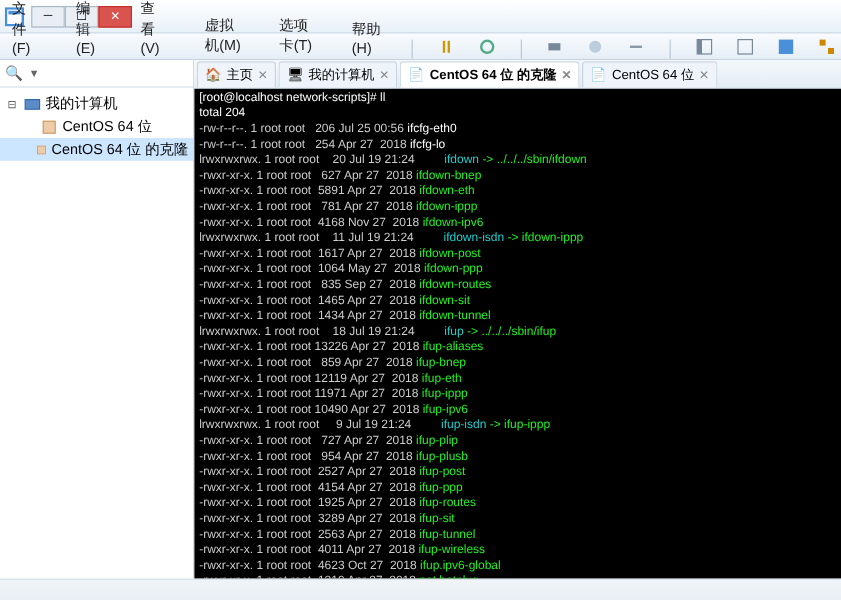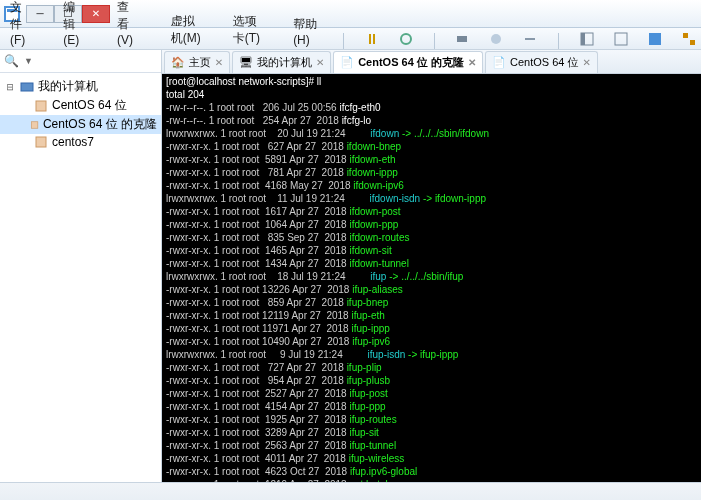--- a/index.html
+++ b/index.html
@@ -134,27 +134,20 @@
           </svg>
           <span>CentOS 64 位</span>
         </div>
       <div class="treerow d1 sel">
           <span class="tw"></span>
           <svg class="ic" viewBox="0 0 14 14">
             <rect x="2" y="2" width="10" height="10" fill="#eca" stroke="#c96"></rect>
           </svg>
           <span>CentOS 64 位 的克隆</span>
         </div>
-      <div class="treerow d1">
-          <span class="tw"></span>
-          <svg class="ic" viewBox="0 0 14 14">
-            <rect x="2" y="2" width="10" height="10" fill="#eca" stroke="#c96"></rect>
-          </svg>
-          <span>centos7</span>
-        </div>
     </div>
   </div>
 
   <div class="main">
     <div class="tabs">
       <div class="tab">
           <span>🏠</span>
           <span>主页</span>
           <span class="x">✕</span>
         </div>
@@ -176,24 +169,24 @@
     </div>
 
     <div class="term"><span class="wht">[root@localhost network-scripts]# ll</span>
 <span class="wht">total 204</span>
 <span>-rw-r--r--. 1 root root   206 Jul 25 00:56 </span><span class="wht">ifcfg-eth0</span>
 <span>-rw-r--r--. 1 root root   254 Apr 27  2018 </span><span class="wht">ifcfg-lo</span>
 <span>lrwxrwxrwx. 1 root root    20 Jul 19 21:24 </span><span class="cyn">ifdown</span><span class="grn"> -&gt; ../../../sbin/ifdown</span>
 <span>-rwxr-xr-x. 1 root root   627 Apr 27  2018 </span><span class="grn">ifdown-bnep</span>
 <span>-rwxr-xr-x. 1 root root  5891 Apr 27  2018 </span><span class="grn">ifdown-eth</span>
 <span>-rwxr-xr-x. 1 root root   781 Apr 27  2018 </span><span class="grn">ifdown-ippp</span>
-<span>-rwxr-xr-x. 1 root root  4168 May 27  2018 </span><span class="grn">ifdown-ipv6</span>
+<span>-rwxr-xr-x. 1 root root  4168 Nov 27  2018 </span><span class="grn">ifdown-ipv6</span>
 <span>lrwxrwxrwx. 1 root root    11 Jul 19 21:24 </span><span class="cyn">ifdown-isdn</span><span class="grn"> -&gt; ifdown-ippp</span>
 <span>-rwxr-xr-x. 1 root root  1617 Apr 27  2018 </span><span class="grn">ifdown-post</span>
-<span>-rwxr-xr-x. 1 root root  1064 Apr 27  2018 </span><span class="grn">ifdown-ppp</span>
+<span>-rwxr-xr-x. 1 root root  1064 May 27  2018 </span><span class="grn">ifdown-ppp</span>
 <span>-rwxr-xr-x. 1 root root   835 Sep 27  2018 </span><span class="grn">ifdown-routes</span>
 <span>-rwxr-xr-x. 1 root root  1465 Apr 27  2018 </span><span class="grn">ifdown-sit</span>
 <span>-rwxr-xr-x. 1 root root  1434 Apr 27  2018 </span><span class="grn">ifdown-tunnel</span>
 <span>lrwxrwxrwx. 1 root root    18 Jul 19 21:24 </span><span class="cyn">ifup</span><span class="grn"> -&gt; ../../../sbin/ifup</span>
 <span>-rwxr-xr-x. 1 root root 13226 Apr 27  2018 </span><span class="grn">ifup-aliases</span>
 <span>-rwxr-xr-x. 1 root root   859 Apr 27  2018 </span><span class="grn">ifup-bnep</span>
 <span>-rwxr-xr-x. 1 root root 12119 Apr 27  2018 </span><span class="grn">ifup-eth</span>
 <span>-rwxr-xr-x. 1 root root 11971 Apr 27  2018 </span><span class="grn">ifup-ippp</span>
 <span>-rwxr-xr-x. 1 root root 10490 Apr 27  2018 </span><span class="grn">ifup-ipv6</span>
 <span>lrwxrwxrwx. 1 root root     9 Jul 19 21:24 </span><span class="cyn">ifup-isdn</span><span class="grn"> -&gt; ifup-ippp</span>

